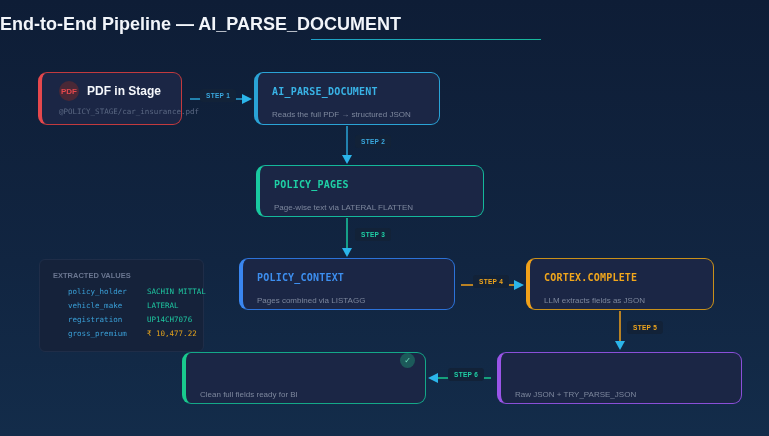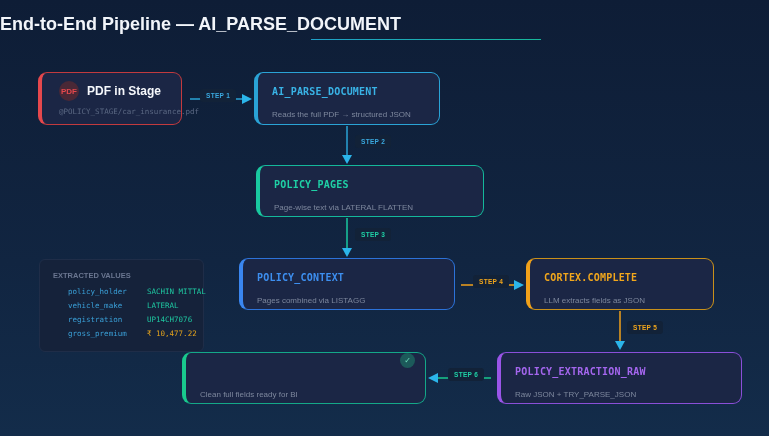--- a/index.html
+++ b/index.html
@@ -132,21 +132,20 @@
   <div class="name">POLICY_CONTEXT</div>
   <div class="desc">Pages combined via LISTAGG</div>
 </div>
 
 <div class="node" id="n-cortex">
   <div class="name">CORTEX.COMPLETE</div>
   <div class="desc">LLM extracts fields as JSON</div>
 </div>
 
 <div class="node" id="n-raw">
-  <div class="name">POLICY_EXTRACTION_RAW</div>
   <div class="desc">Raw JSON + TRY_PARSE_JSON</div>
 </div>
 
 <div class="node" id="n-final">
   <div class="check">✓</div>
   <div class="desc">Clean full fields ready for BI</div>
 </div>
 
 <div class="extract">
   <div class="hdr">EXTRACTED VALUES</div>

